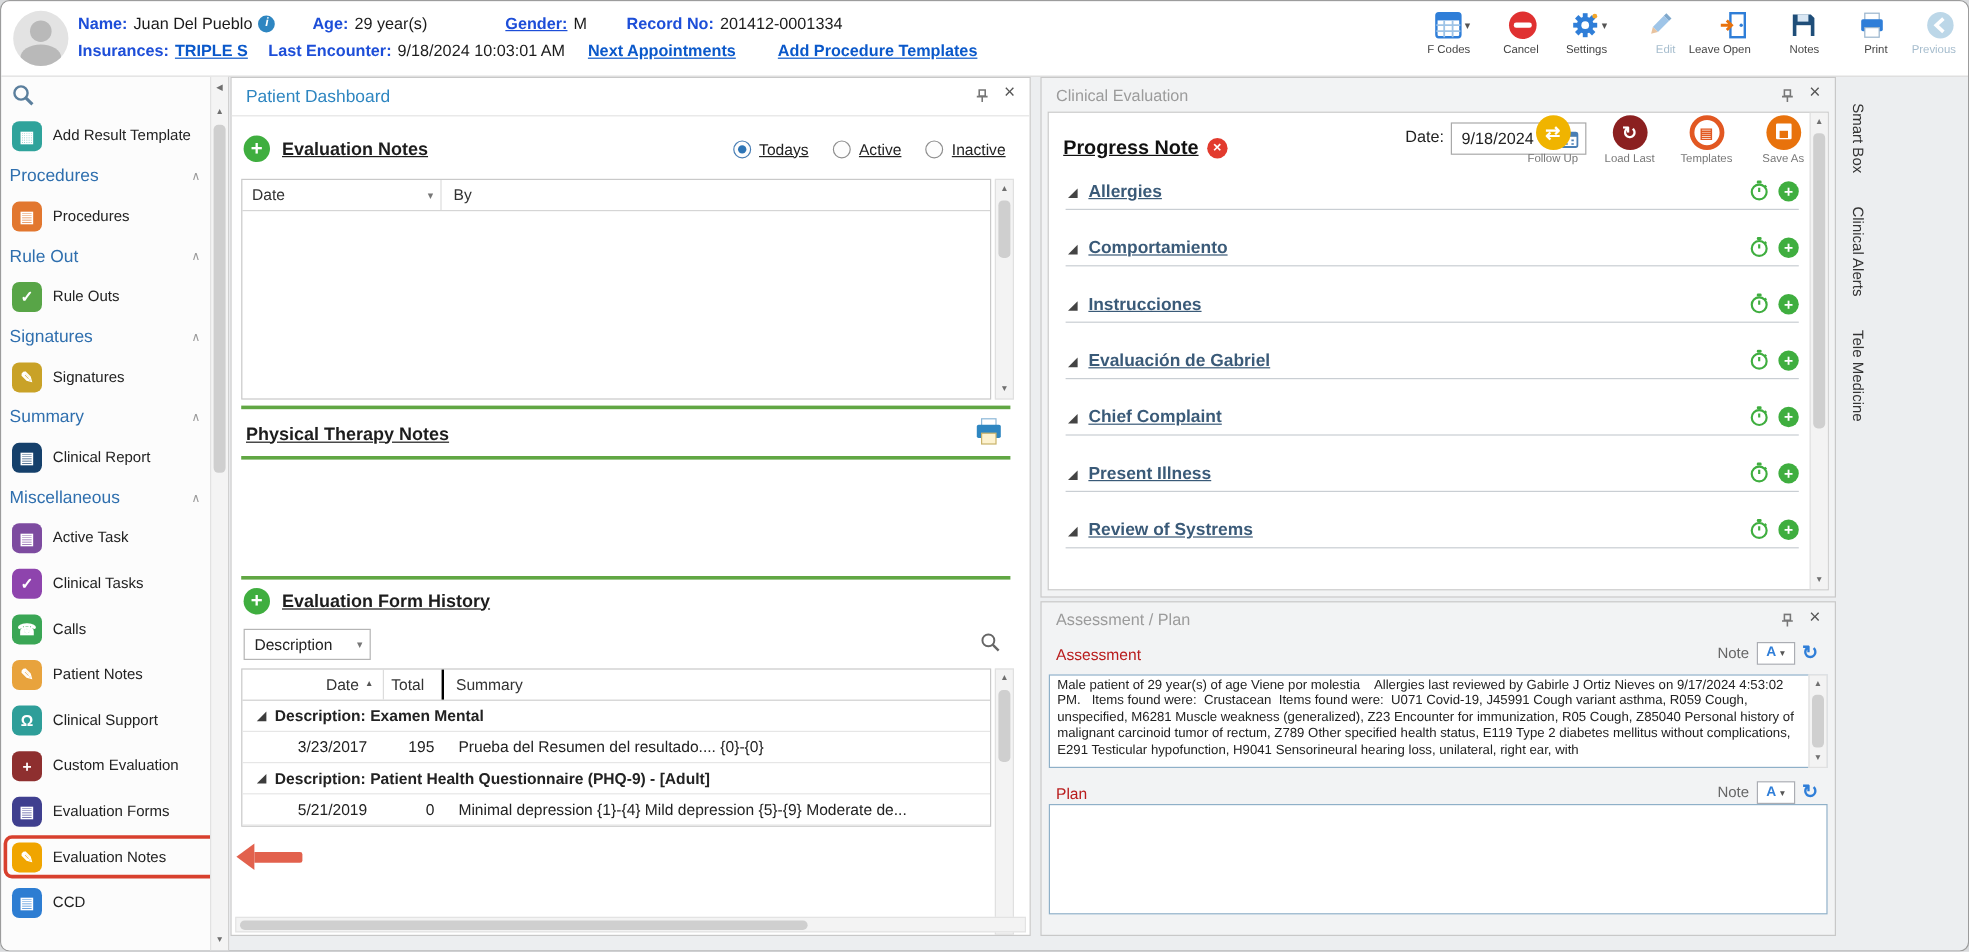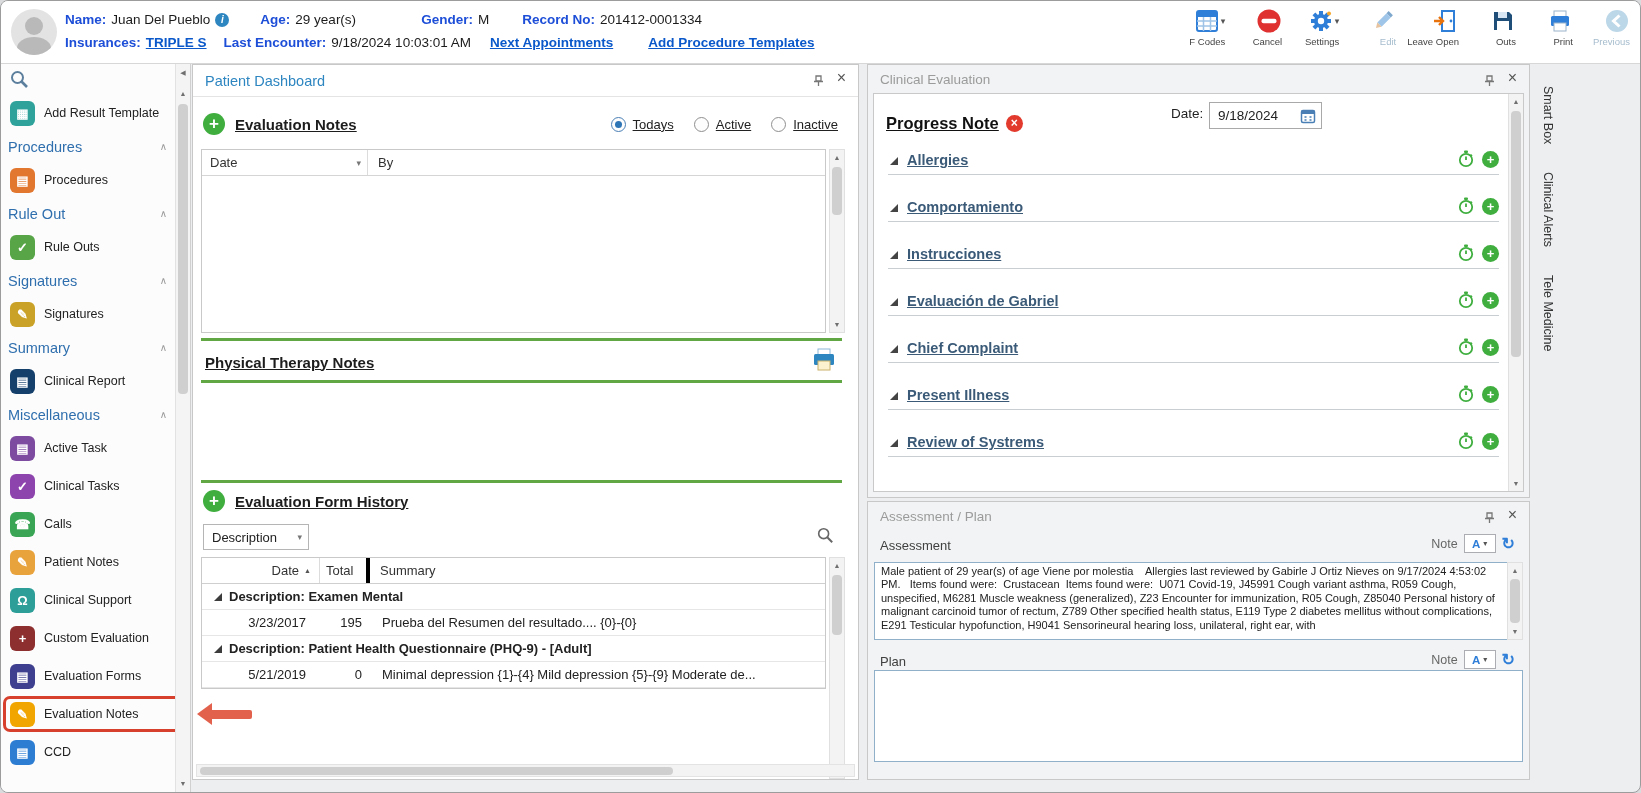--- a/index.html
+++ b/index.html
@@ -12,21 +12,21 @@
   .avatar { position:absolute; left:10px; top:8px; width:46px; height:46px; border-radius:50%; background:#e3e3e3; overflow:hidden; }
   .avatar::before { content:""; position:absolute; left:14px; top:8px; width:18px; height:18px; border-radius:50%; background:#b9b9b9; }
   .avatar::after { content:""; position:absolute; left:6px; top:28px; width:34px; height:22px; border-radius:50% 50% 0 0; background:#b9b9b9; }
   .pt-line { position:absolute; left:64px; display:flex; align-items:center; gap:5px; font-size:13.5px; white-space:nowrap; }
   .pt-line1 { top:11px; } .pt-line2 { top:34px; }
   .lbl { font-weight:bold; color:#1d4ed8; }
   .val { color:#1c1c1c; }
   a.link { color:#0a58ca; text-decoration:underline; font-weight:600; cursor:pointer; }
   .info-dot { width:14px; height:14px; border-radius:50%; background:#2e86c1; color:#fff; font-size:10px; font-style:italic; font-weight:bold; display:inline-flex; align-items:center; justify-content:center; }
   .info-dot::before { content:"i"; }
-  .m26{margin-left:26px;} .m60{margin-left:60px;} .m28{margin-left:28px;} .m12{margin-left:12px;} .m14{margin-left:14px;} .m30{margin-left:30px;}
+  .m26{margin-left:26px;} .m60{margin-left:60px;text-decoration:underline;} .m28{margin-left:28px;} .m12{margin-left:12px;} .m14{margin-left:14px;} .m30{margin-left:30px;}
   .topbar-actions { position:absolute; right:10px; top:5px; display:flex; gap:11px; }
   .tb-btn { display:flex; flex-direction:column; align-items:flex-end; min-width:46px; cursor:pointer; }
   .tb-iconwrap { display:flex; align-items:center; height:29px; }
   .tb-label { font-size:9.5px; color:#444; margin-top:1px; }
   .tb-btn.disabled .tb-label { color:#a5bccd; }
   .tb-caret::before { content:"▾"; } .tb-caret { font-size:9px; color:#555; margin-left:1px; }
 
   
   .sidebar { position:absolute; left:0; top:63px; width:190px; bottom:0; background:#fcfcfc; border-right:1px solid #d0d0d0; }
   .side-search { position:absolute; left:8px; top:5px; }
@@ -76,21 +76,21 @@
   .pt-row { position:absolute; left:12px; right:20px; top:281px; height:32px; display:flex; align-items:center; }
   .pt-print { margin-left:auto; cursor:pointer; }
   .fh-header { position:absolute; left:10px; right:20px; top:421px; height:30px; display:flex; align-items:center; gap:10px; }
   .filter-row { position:absolute; left:10px; right:24px; top:458px; height:28px; display:flex; align-items:center; }
   .combo { width:106px; height:26px; border:1px solid #b5b5b5; background:#fff; display:flex; align-items:center; justify-content:space-between; padding:0 6px 0 8px; font-size:13px; cursor:pointer; }
   .search-btn { margin-left:auto; cursor:pointer; }
   .t2 { position:absolute; left:8px; right:32px; top:492px; border:1px solid #c9c9c9; background:#fff; }
   .fh-head { display:flex; height:26px; border-bottom:1px solid #cfcfcf; font-size:13px; color:#333; align-items:center; }
   .fh-hdate { width:118px; border-right:1px solid #dcdcdc; display:flex; align-items:center; justify-content:flex-end; gap:5px; padding-right:8px; height:100%; cursor:pointer; }
   .sort-up::before{content:"▲";} .sort-up{font-size:7px; color:#555;}
-  .fh-htotal { width:50px; border-right:4px solid #000000; padding-left:6px; height:100%; display:flex; align-items:center; cursor:pointer; }
+  .fh-htotal { width:50px; border-right:2px solid #000000; padding-left:6px; height:100%; display:flex; align-items:center; cursor:pointer; }
   .fh-hsum { flex:1; padding-left:10px; cursor:pointer; }
   .fh-group { display:flex; align-items:center; height:26px; border-bottom:1px solid #e6e6e6; font-size:13px; font-weight:bold; padding-left:12px; gap:7px; cursor:pointer; }
   .tri { width:0; height:0; border-bottom:8px solid #3c3c3c; border-left:8px solid transparent; }
   .fh-row { display:flex; align-items:center; height:26px; border-bottom:1px solid #e6e6e6; font-size:13px; cursor:pointer; }
   .c-date { width:118px; text-align:right; padding-right:14px; }
   .c-total { width:50px; text-align:right; padding-right:8px; }
   .c-sum { flex:1; padding-left:12px; white-space:nowrap; overflow:hidden; }
   .dash-hscroll { position:absolute; left:3px; right:3px; bottom:2px; height:13px; background:#f3f3f3; border:1px solid #e3e3e3; }
   .h-thumb { position:absolute; left:3px; top:2px; height:8px; width:72%; background:#cfcfcf; border-radius:4px; cursor:pointer; }
 
@@ -118,21 +118,21 @@
   .ce-section { display:flex; align-items:flex-end; height:47px; border-bottom:1px solid #c9ced3; padding-bottom:6px; cursor:pointer; }
   .tri2 { width:0; height:0; border-bottom:8px solid #444; border-left:8px solid transparent; margin:0 9px 3px 2px; }
   .ce-title { font-size:14.5px; font-weight:bold; color:#3a5a78; text-decoration:underline; }
   .ce-icons { margin-left:auto; display:flex; align-items:center; gap:7px; }
   .plus-sm { width:17px; height:17px; border-radius:50%; background:#3fae3f; color:#fff; font-size:13px; font-weight:bold; display:flex; align-items:center; justify-content:center; cursor:pointer; }
   .plus-sm::before{content:"+";}
   .ce-scroll { position:absolute; right:0; top:0; bottom:0; width:15px; background:#f3f3f3; border-left:1px solid #e0e0e0; }
 
   
   .ap { position:absolute; left:866px; top:500px; width:663px; height:279px; background:#f2f3f4; border:1px solid #c8c8c8; }
-  .ap-label { position:absolute; left:12px; font-size:13px; color:#404040; }
+  .ap-label { position:absolute; left:12px; font-size:13px; color:#b91c1c; }
   .note-cluster { position:absolute; right:14px; display:flex; align-items:center; gap:6px; }
   .note-word { font-size:12.5px; color:#666; }
   .note-box { width:32px; height:19px; border:1px solid #abadb3; background:#fff; display:flex; align-items:center; justify-content:center; gap:3px; cursor:pointer; }
   .note-A { color:#2f7ed8; font-weight:bold; font-size:11.5px; }
   .note-box .gl-caret { font-size:8px; color:#555; }
   .refresh { color:#2f7ed8; font-size:16px; font-weight:bold; cursor:pointer; }
   .refresh::before{content:"↻";}
   .txtbox { position:absolute; left:6px; right:6px; border:1px solid #8fb0c8; background:#fff; }
   .txt-inner { position:absolute; left:0; top:0; right:16px; bottom:0; padding:2px 6px; font-size:11px; line-height:13.4px; white-space:pre-wrap; overflow:hidden; }
 
@@ -228,21 +228,21 @@
         <span class="tb-label">Leave Open</span>
       </div>
       <div class="tb-btn">
         <span class="tb-iconwrap">
             <svg width="26" height="26" viewBox="0 0 26 26">
               <path d="M4 4 h15 l3 3 v15 h-18 z" fill="#1f4e79"></path>
               <rect x="8" y="4" width="9" height="6" fill="#d8e6f3"></rect>
               <rect x="7" y="13" width="12" height="9" fill="#fff"></rect>
             </svg>
           </span>
-        <span class="tb-label">Outs</span>
+        <span class="tb-label">Notes</span>
       </div>
       <div class="tb-btn">
         <span class="tb-iconwrap">
             <svg width="26" height="26" viewBox="0 0 26 26">
               <rect x="7" y="3" width="12" height="6" fill="#fff" stroke="#9ab4cc"></rect>
               <rect x="4" y="8" width="18" height="10" rx="1.5" fill="#2f7ed8"></rect>
               <rect x="7" y="15" width="12" height="8" fill="#fff" stroke="#9ab4cc"></rect>
             </svg>
           </span>
         <span class="tb-label">Print</span>
@@ -509,20 +509,38 @@
         <span class="del-x"></span>
       </div>
       <span class="date-lbl">Date:</span>
       <div class="date-box">
         <span>9/18/2024</span>
         <svg width="16" height="16" viewBox="0 0 16 16">
             <rect x="1.5" y="2.5" width="13" height="12" rx="1.5" fill="#fff" stroke="#4a7fb5" stroke-width="1.5"></rect>
             <rect x="1.5" y="2.5" width="13" height="3.5" fill="#4a7fb5"></rect>
             <path d="M4.5 9 h2 M9.5 9 h2 M4.5 12 h2 M9.5 12 h2" stroke="#4a7fb5" stroke-width="1.4"></path>
           </svg>
+      </div>
+      <div class="ce-actions">
+        <div class="act">
+          <span class="act-circle ac-follow"></span>
+          <span class="act-label">Follow Up</span>
+        </div>
+        <div class="act">
+          <span class="act-circle ac-load"></span>
+          <span class="act-label">Load Last</span>
+        </div>
+        <div class="act">
+          <span class="act-circle ac-tpl"></span>
+          <span class="act-label">Templates</span>
+        </div>
+        <div class="act">
+          <span class="act-circle ac-save"></span>
+          <span class="act-label">Save As</span>
+        </div>
       </div>
 
       <div class="ce-sections">
 
           <div class="ce-section">
             <span class="tri2"></span>
             <a class="ce-title">Allergies</a>
             <span class="ce-icons">
               <svg width="18" height="18" viewBox="0 0 18 18">
                 <rect x="7" y="0.5" width="4" height="2.5" rx="1" fill="#3fae3f"></rect>

